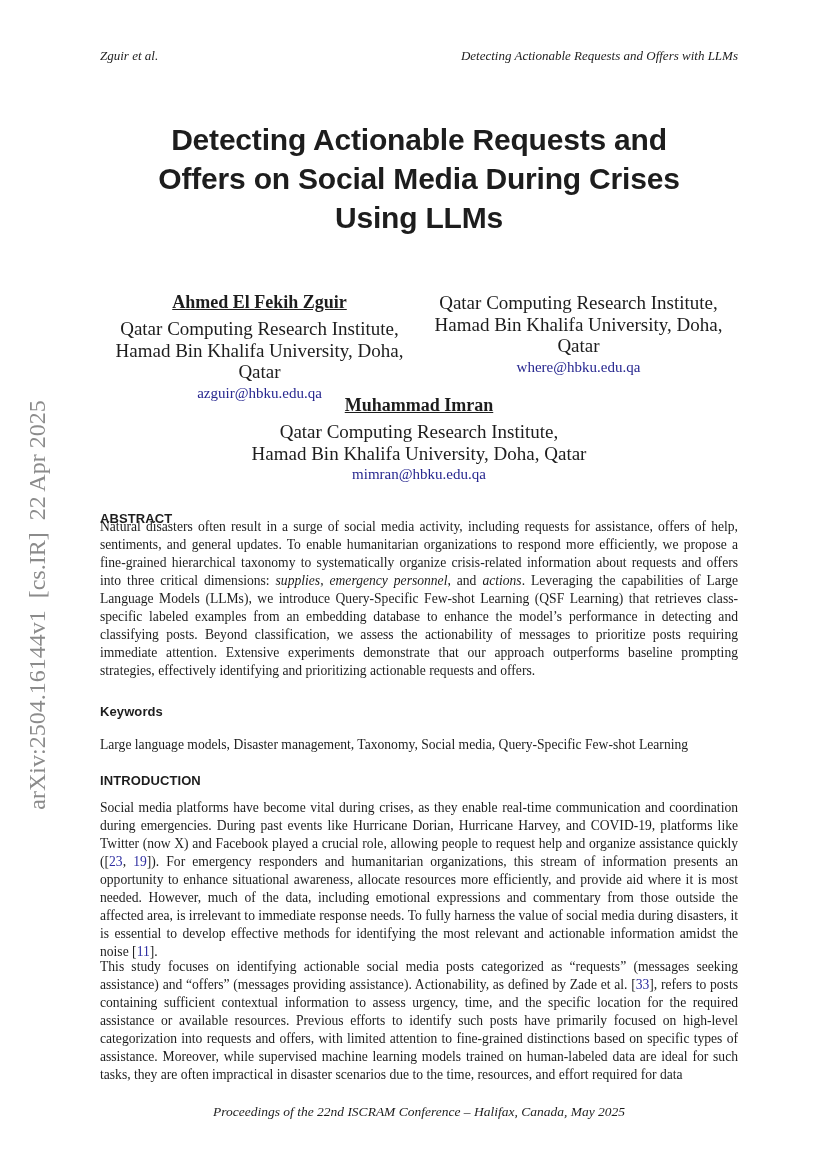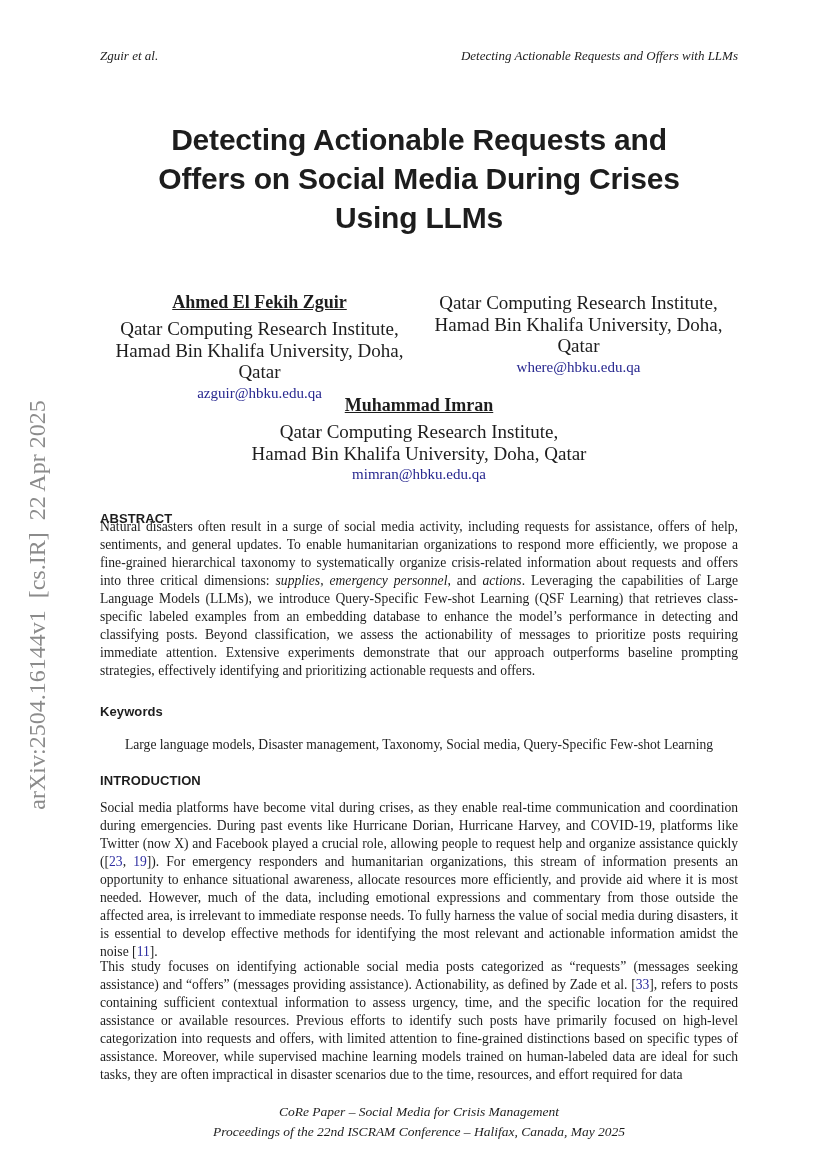--- a/index.html
+++ b/index.html
@@ -55,21 +55,21 @@
   .h-abstract { top: 511px; }
   .h-keywords { top: 704px; }
   .h-intro    { top: 773px; }
 
   .body-text {
     font-size: 13.6px;
     line-height: 18px;
     text-align: justify;
   }
   .t-abstract { top: 518px; }
-  .t-keywords { top: 736px; text-align: center; }
+  .t-keywords { top: 736px; text-align: left; }
   .t-para1    { top: 799px; }
   .t-para2    { top: 958px; }
 
   .seg-i { font-style: italic; }
   .seg-a { color: var(--citation); cursor: pointer; }
 
   .page-footer {
     top: 1102px;
     text-align: center;
     font-style: italic;
@@ -131,17 +131,16 @@
   <p class="abs body-text t-abstract"><span>Natural disasters often result in a surge of social media activity, including requests for assistance, offers of help, sentiments, and general updates.  To enable humanitarian organizations to respond more efficiently, we propose a fine-grained hierarchical taxonomy to systematically organize crisis-related information about requests and offers into three critical dimensions: </span><span class="seg-i">supplies</span><span>, </span><span class="seg-i">emergency personnel</span><span>, and </span><span class="seg-i">actions</span><span>.  Leveraging the capabilities of Large Language Models (LLMs), we introduce Query-Specific Few-shot Learning (QSF Learning) that retrieves class-specific labeled examples from an embedding database to enhance the model’s performance in detecting and classifying posts. Beyond classification, we assess the actionability of messages to prioritize posts requiring immediate attention.  Extensive experiments demonstrate that our approach outperforms baseline prompting strategies, effectively identifying and prioritizing actionable requests and offers.</span></p>
 
   <div class="abs section-heading h-keywords">Keywords</div>
   <p class="abs body-text t-keywords">Large language models, Disaster management, Taxonomy, Social media, Query-Specific Few-shot Learning</p>
 
   <div class="abs section-heading h-intro">INTRODUCTION</div>
   <p class="abs body-text t-para1"><span>Social media platforms have become vital during crises, as they enable real-time communication and coordination during emergencies.  During past events like Hurricane Dorian, Hurricane Harvey, and COVID-19, platforms like Twitter (now X) and Facebook played a crucial role, allowing people to request help and organize assistance quickly ([</span><span class="seg-a">23</span><span>, </span><span class="seg-a">19</span><span>]).  For emergency responders and humanitarian organizations, this stream of information presents an opportunity to enhance situational awareness, allocate resources more efficiently, and provide aid where it is most needed. However, much of the data, including emotional expressions and commentary from those outside the affected area, is irrelevant to immediate response needs. To fully harness the value of social media during disasters, it is essential to develop effective methods for identifying the most relevant and actionable information amidst the noise [</span><span class="seg-a">11</span><span>].</span></p>
   <p class="abs body-text t-para2"><span>This study focuses on identifying actionable social media posts categorized as “requests” (messages seeking assistance) and “offers” (messages providing assistance).  Actionability, as defined by Zade et al. [</span><span class="seg-a">33</span><span>], refers to posts containing sufficient contextual information to assess urgency, time, and the specific location for the required assistance or available resources.  Previous efforts to identify such posts have primarily focused on high-level categorization into requests and offers, with limited attention to fine-grained distinctions based on specific types of assistance.  Moreover, while supervised machine learning models trained on human-labeled data are ideal for such tasks, they are often impractical in disaster scenarios due to the time, resources, and effort required for data</span></p>
 
   <div class="abs page-footer">
-    <div>CoRe Paper – Social Media for Crisis Management</div>
     <div>Proceedings of the 22nd ISCRAM Conference – Halifax, Canada, May 2025</div>
   </div>
 
 </div>
 
 </body></html>

